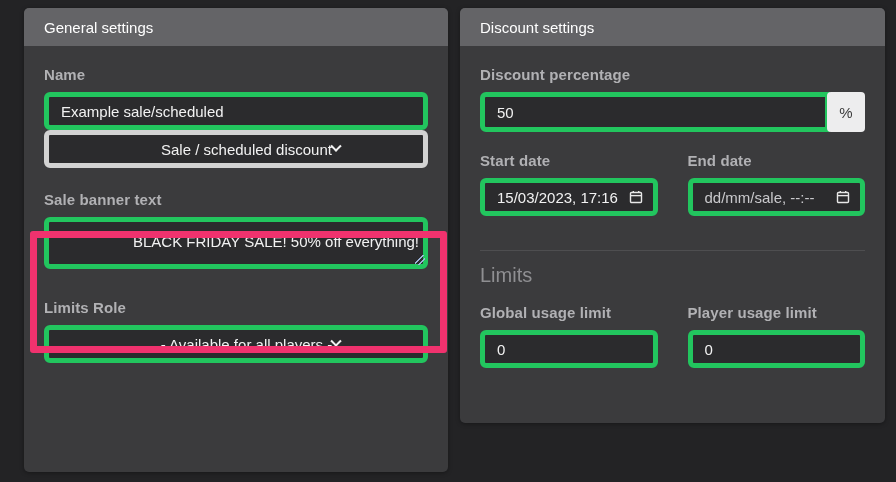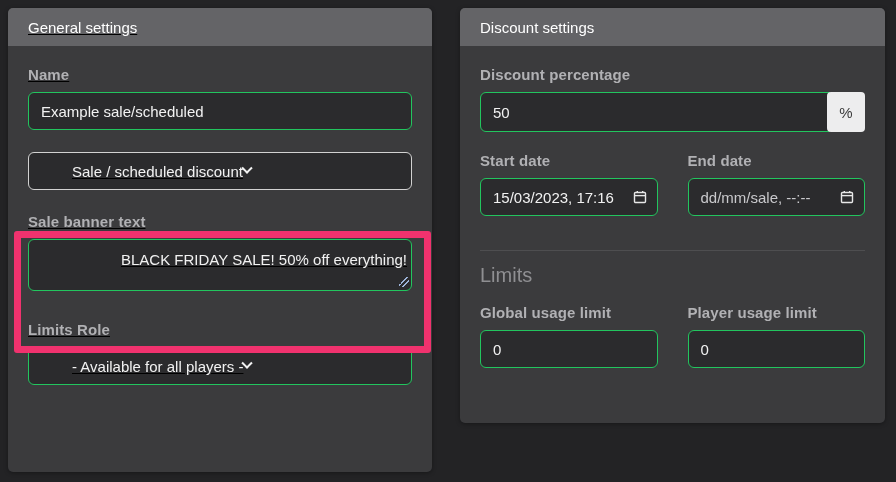--- a/index.html
+++ b/index.html
@@ -9,55 +9,55 @@
     font-family:"Liberation Sans","DejaVu Sans",sans-serif;
     position:relative;
     overflow:hidden;
   }
   .panel {
     position:absolute;
     background:#3b3b3d;
     border-radius:5px;
     box-shadow:0 1px 4px rgba(0,0,0,.35);
   }
-  .panel-left  { left:8px;  top:8px; width:424px; height:464px;text-decoration:underline; }
+  .panel-left  { left:24px;  top:8px; width:424px; height:464px; }
   .panel-right { left:460px; top:8px; width:425px; height:415px; }
   .panel-header {
     background:#646467;
     height:38px;
     display:flex; align-items:center;
     padding:0 20px;
     color:#ffffff;
     font-size:15px;
     border-radius:5px 5px 0 0;
   }
   .panel-body { padding:20px; position:relative; }
-  .fg { margin-bottom:22px; }
+  .fg { }
   .fg-label {
     display:block;
     color:#b1b1b4;
     font-size:15px;
     font-weight:700;
     margin-bottom:9px;
     letter-spacing:.1px;
   }
   .tb, .selectbox, .datebox, textarea.tb-area {
     width:100%;
     height:38px;
     background:#2b2b2d;
-    border:1px solid #22c55e;
+    border:5px solid #22c55e;
     border-radius:6px;
     color:#f2f2f2;
     font-size:15px;
     font-family:inherit;
     padding:0 12px;
     outline:none;
   }
   .selectbox {
-    display:flex; align-items:center; justify-content:flex-start;
+    display:flex; align-items:center; justify-content:center;
     cursor:pointer;
     padding-left:43px;
   }
   .selectbox.light { border-color:#d2d2d2; }
   .chevron {
     width:8px; height:8px;
     border-right:2px solid #f2f2f2;
     border-bottom:2px solid #f2f2f2;
     transform:rotate(45deg) translate(-2px,-2px);
     margin-right:2px;

